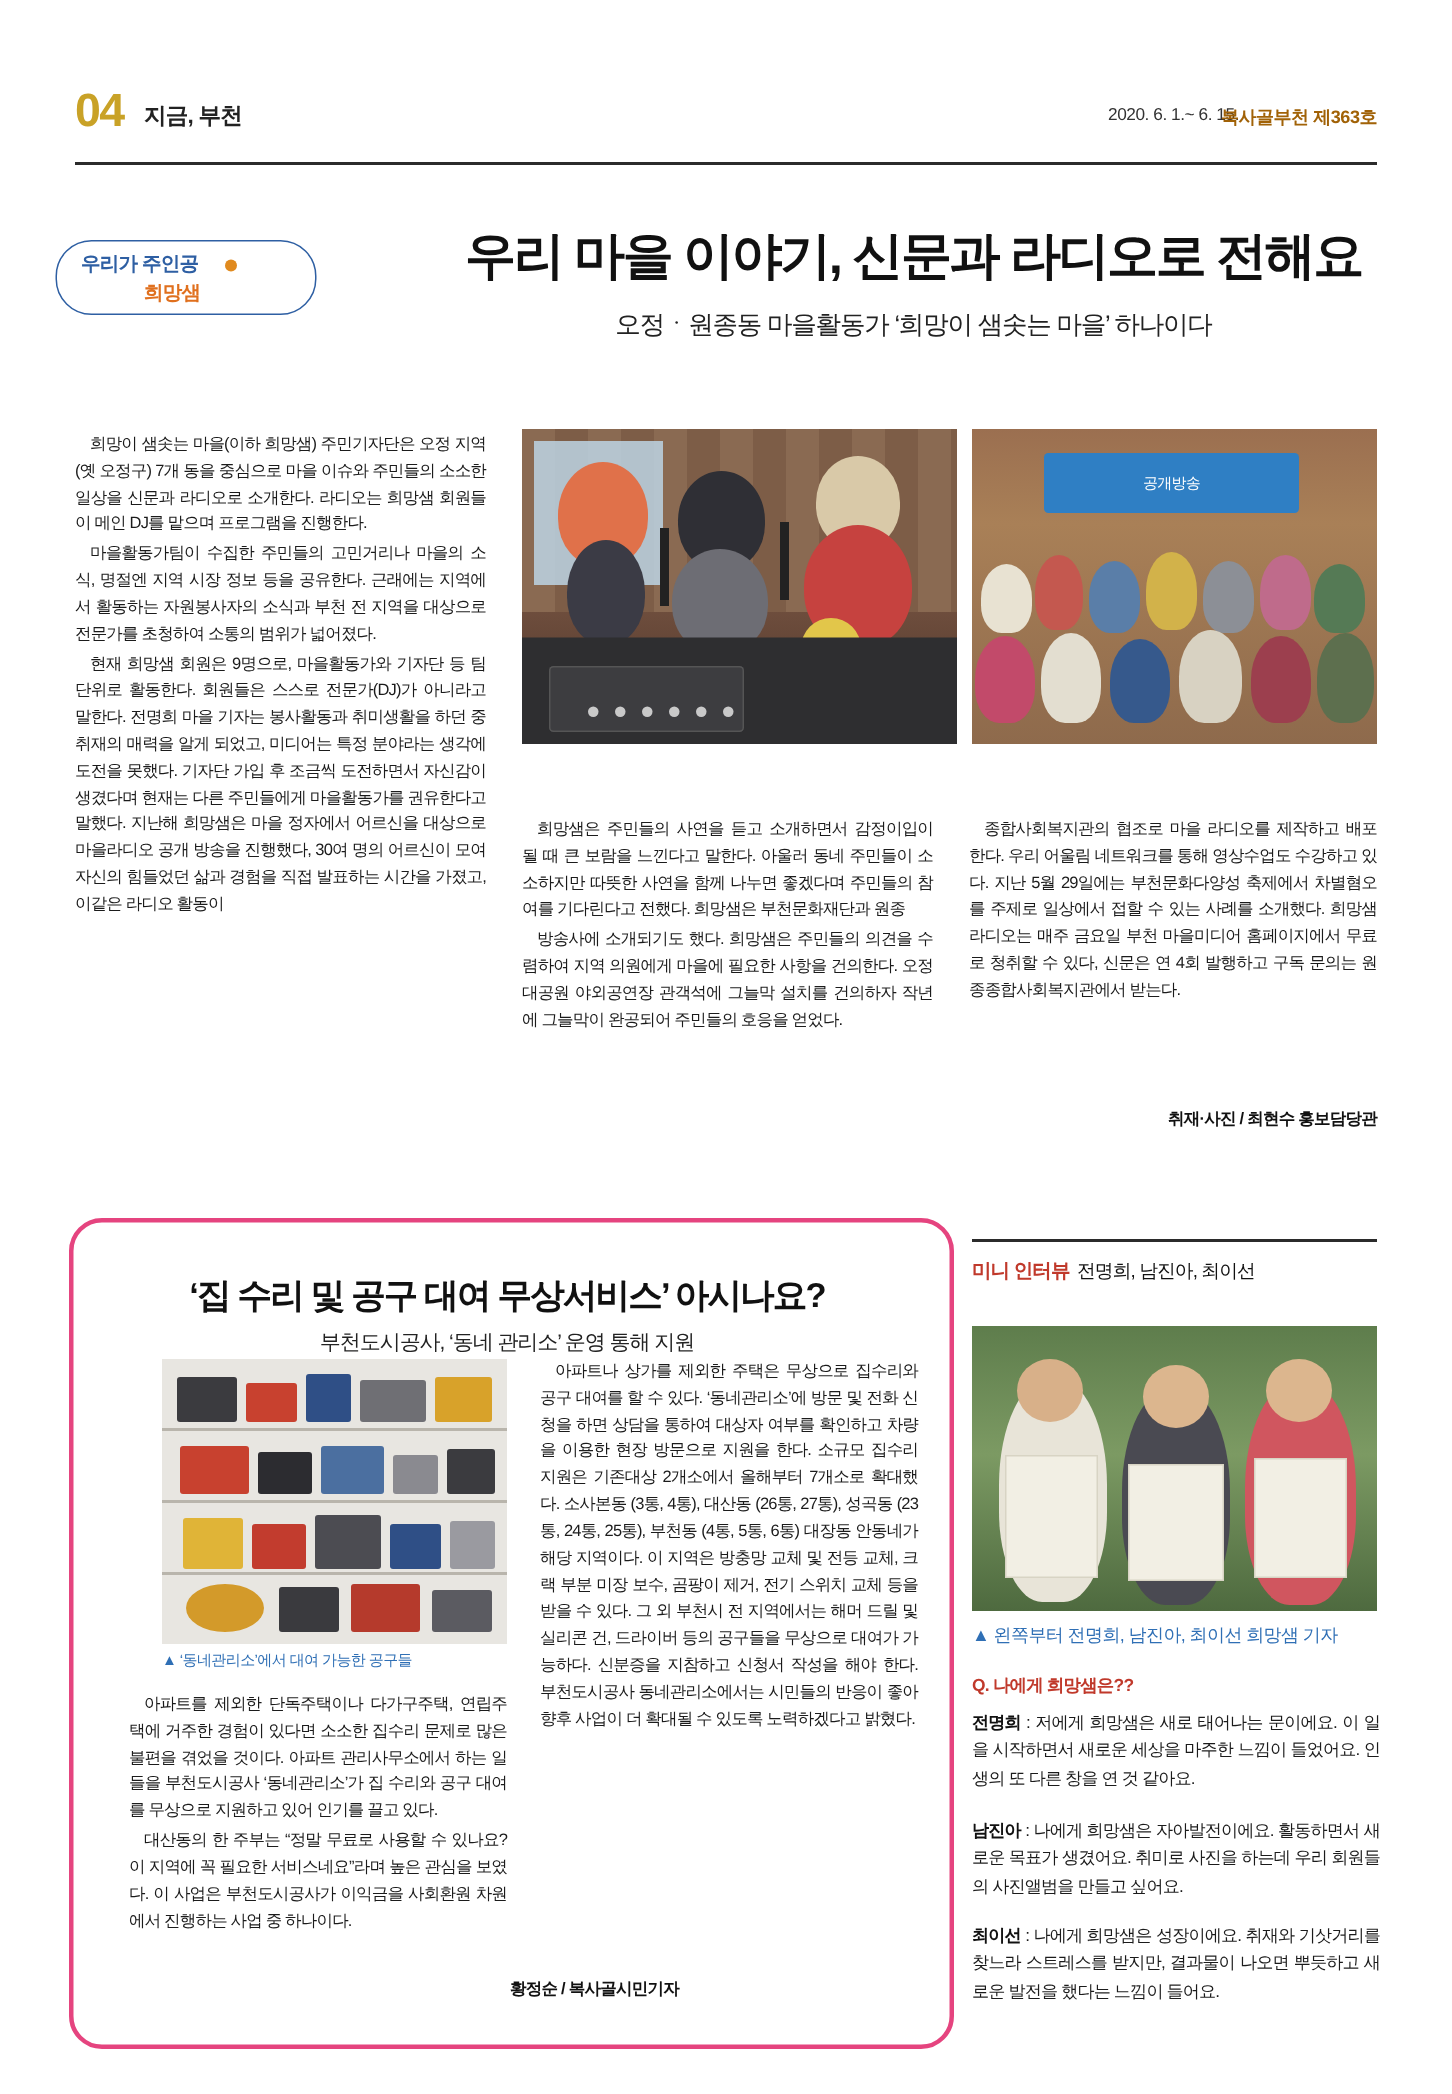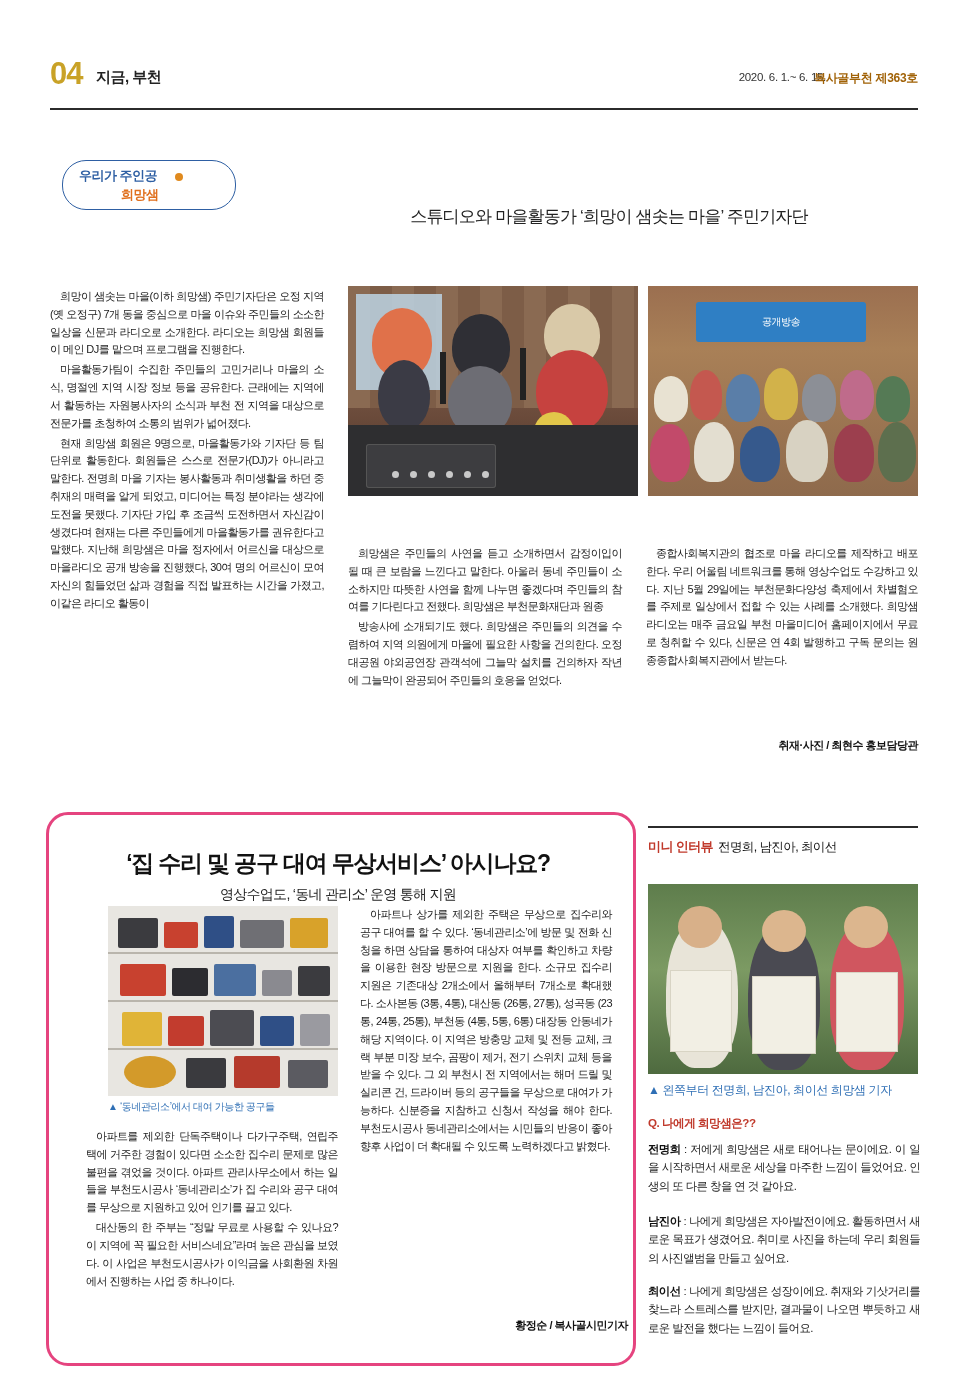--- a/index.html
+++ b/index.html
@@ -30,21 +30,21 @@
     position:absolute;right:92px;top:9px;
     font-size:11.5px;color:#333;letter-spacing:-0.3px;
   }
   .issue-no{
     position:absolute;right:0;top:8px;
     font-size:12px;font-weight:bold;color:#a16207;letter-spacing:-0.3px;
   }
 
   
   .badge{
-    position:absolute;left:62px;top:160px;width:172px;height:48px;
+    position:absolute;left:37px;top:160px;width:172px;height:48px;
     border:1.5px solid #2e5fa3;border-radius:24px;
   }
   .badge-line1{
     position:absolute;left:16px;top:6px;font-size:13px;color:#2e5fa3;
     font-weight:bold;letter-spacing:-0.5px;
   }
   .badge-dot{
     position:absolute;left:112px;top:12px;width:8px;height:8px;border-radius:50%;
     background:#e08a1e;
   }
@@ -124,21 +124,21 @@
     position:absolute;left:46px;top:886px;width:584px;text-align:center;
     font-size:14px;color:#222;letter-spacing:-0.7px;
   }
   .cap-tools{
     position:absolute;left:108px;top:1100px;width:240px;
     font-size:10px;color:#2f6fb5;letter-spacing:-0.4px;
   }
   .bc1{left:86px;top:1128px;width:252px;}
   .bc2{left:360px;top:906px;width:252px;}
   .byline-box{
-    position:absolute;left:376px;top:1318px;width:252px;text-align:right;
+    position:absolute;left:340px;top:1318px;width:252px;
     font-size:11px;font-weight:bold;color:#111;letter-spacing:-0.5px;
   }
 
   
   .mini-rule{position:absolute;left:648px;top:826px;width:270px;height:2px;background:#2b2b2b;}
   .mini-tag{
     position:absolute;left:648px;top:838px;font-size:13px;font-weight:bold;
     color:#c0392b;letter-spacing:-0.6px;
   }
   .mini-names{
@@ -169,21 +169,22 @@
     <div class="section-name">지금, 부천</div>
     <div class="issue-date">2020. 6. 1.~ 6. 15.</div>
     <div class="issue-no">복사골부천  제363호</div>
   </div>
 
   <div class="badge">
     <span class="badge-line1">우리가 주인공</span>
     <span class="badge-dot"></span>
     <span class="badge-line2">희망샘</span>
   </div>
-  <div class="subheadline">스튜디오와 마을활동가 ‘희망이 샘솟는 마을’ 주민기자단</div>
+  <div class="headline">우리 마을 이야기, 신문과 라디오로 전해요</div>
+  <div class="subheadline">오정ㆍ원종동 마을활동가 ‘희망이 샘솟는 마을’ 하나이다</div>
 
   <div class="photo ph-main">
     <div class="studio">
       <div class="st-wall"></div>
       <div class="st-window"></div>
 
       <div class="st-person" style="left:24px;top:22px;width:60px;height:70px;background:#e0714a;"></div>
       <div class="st-person" style="left:30px;top:74px;width:52px;height:70px;background:#3b3b45;"></div>
       <div class="st-person" style="left:104px;top:28px;width:58px;height:66px;background:#2f2f35;"></div>
       <div class="st-person" style="left:100px;top:80px;width:64px;height:70px;background:#6d6d74;"></div>
@@ -240,21 +241,21 @@
   </div>
 
   <div class="col c3">
     <p>종합사회복지관의 협조로 마을 라디오를 제작하고 배포한다. 우리 어울림 네트워크를 통해 영상수업도 수강하고 있다. 지난 5월 29일에는 부천문화다양성 축제에서 차별혐오를 주제로 일상에서 접할 수 있는 사례를 소개했다. 희망샘 라디오는 매주 금요일 부천 마을미디어 홈페이지에서 무료로 청취할 수 있다, 신문은 연 4회 발행하고 구독 문의는 원종종합사회복지관에서 받는다.</p>
   </div>
 
   <div class="byline-top">취재·사진 / 최현수 홍보담당관</div>
 
   <div class="boxed"></div>
   <div class="boxed-title">‘집 수리 및 공구 대여 무상서비스’ 아시나요?</div>
-  <div class="boxed-sub">영상수업도, ‘동네 관리소’ 운영 통해 지원</div>
+  <div class="boxed-sub">부천도시공사, ‘동네 관리소’ 운영 통해 지원</div>
 
   <div class="photo ph-tools">
     <div class="tl-bg">
       <i class="tl-shelf" style="top:46px;"></i>
       <i class="tl-shelf" style="top:94px;"></i>
       <i class="tl-shelf" style="top:142px;"></i>
       <i class="tl-item" style="left:10px;top:12px;width:40px;height:30px;background:#3b3b3f;"></i>
       <i class="tl-item" style="left:56px;top:16px;width:34px;height:26px;background:#c8412f;"></i>
       <i class="tl-item" style="left:96px;top:10px;width:30px;height:32px;background:#2f4f86;"></i>
       <i class="tl-item" style="left:132px;top:14px;width:44px;height:28px;background:#6f6f74;"></i>

